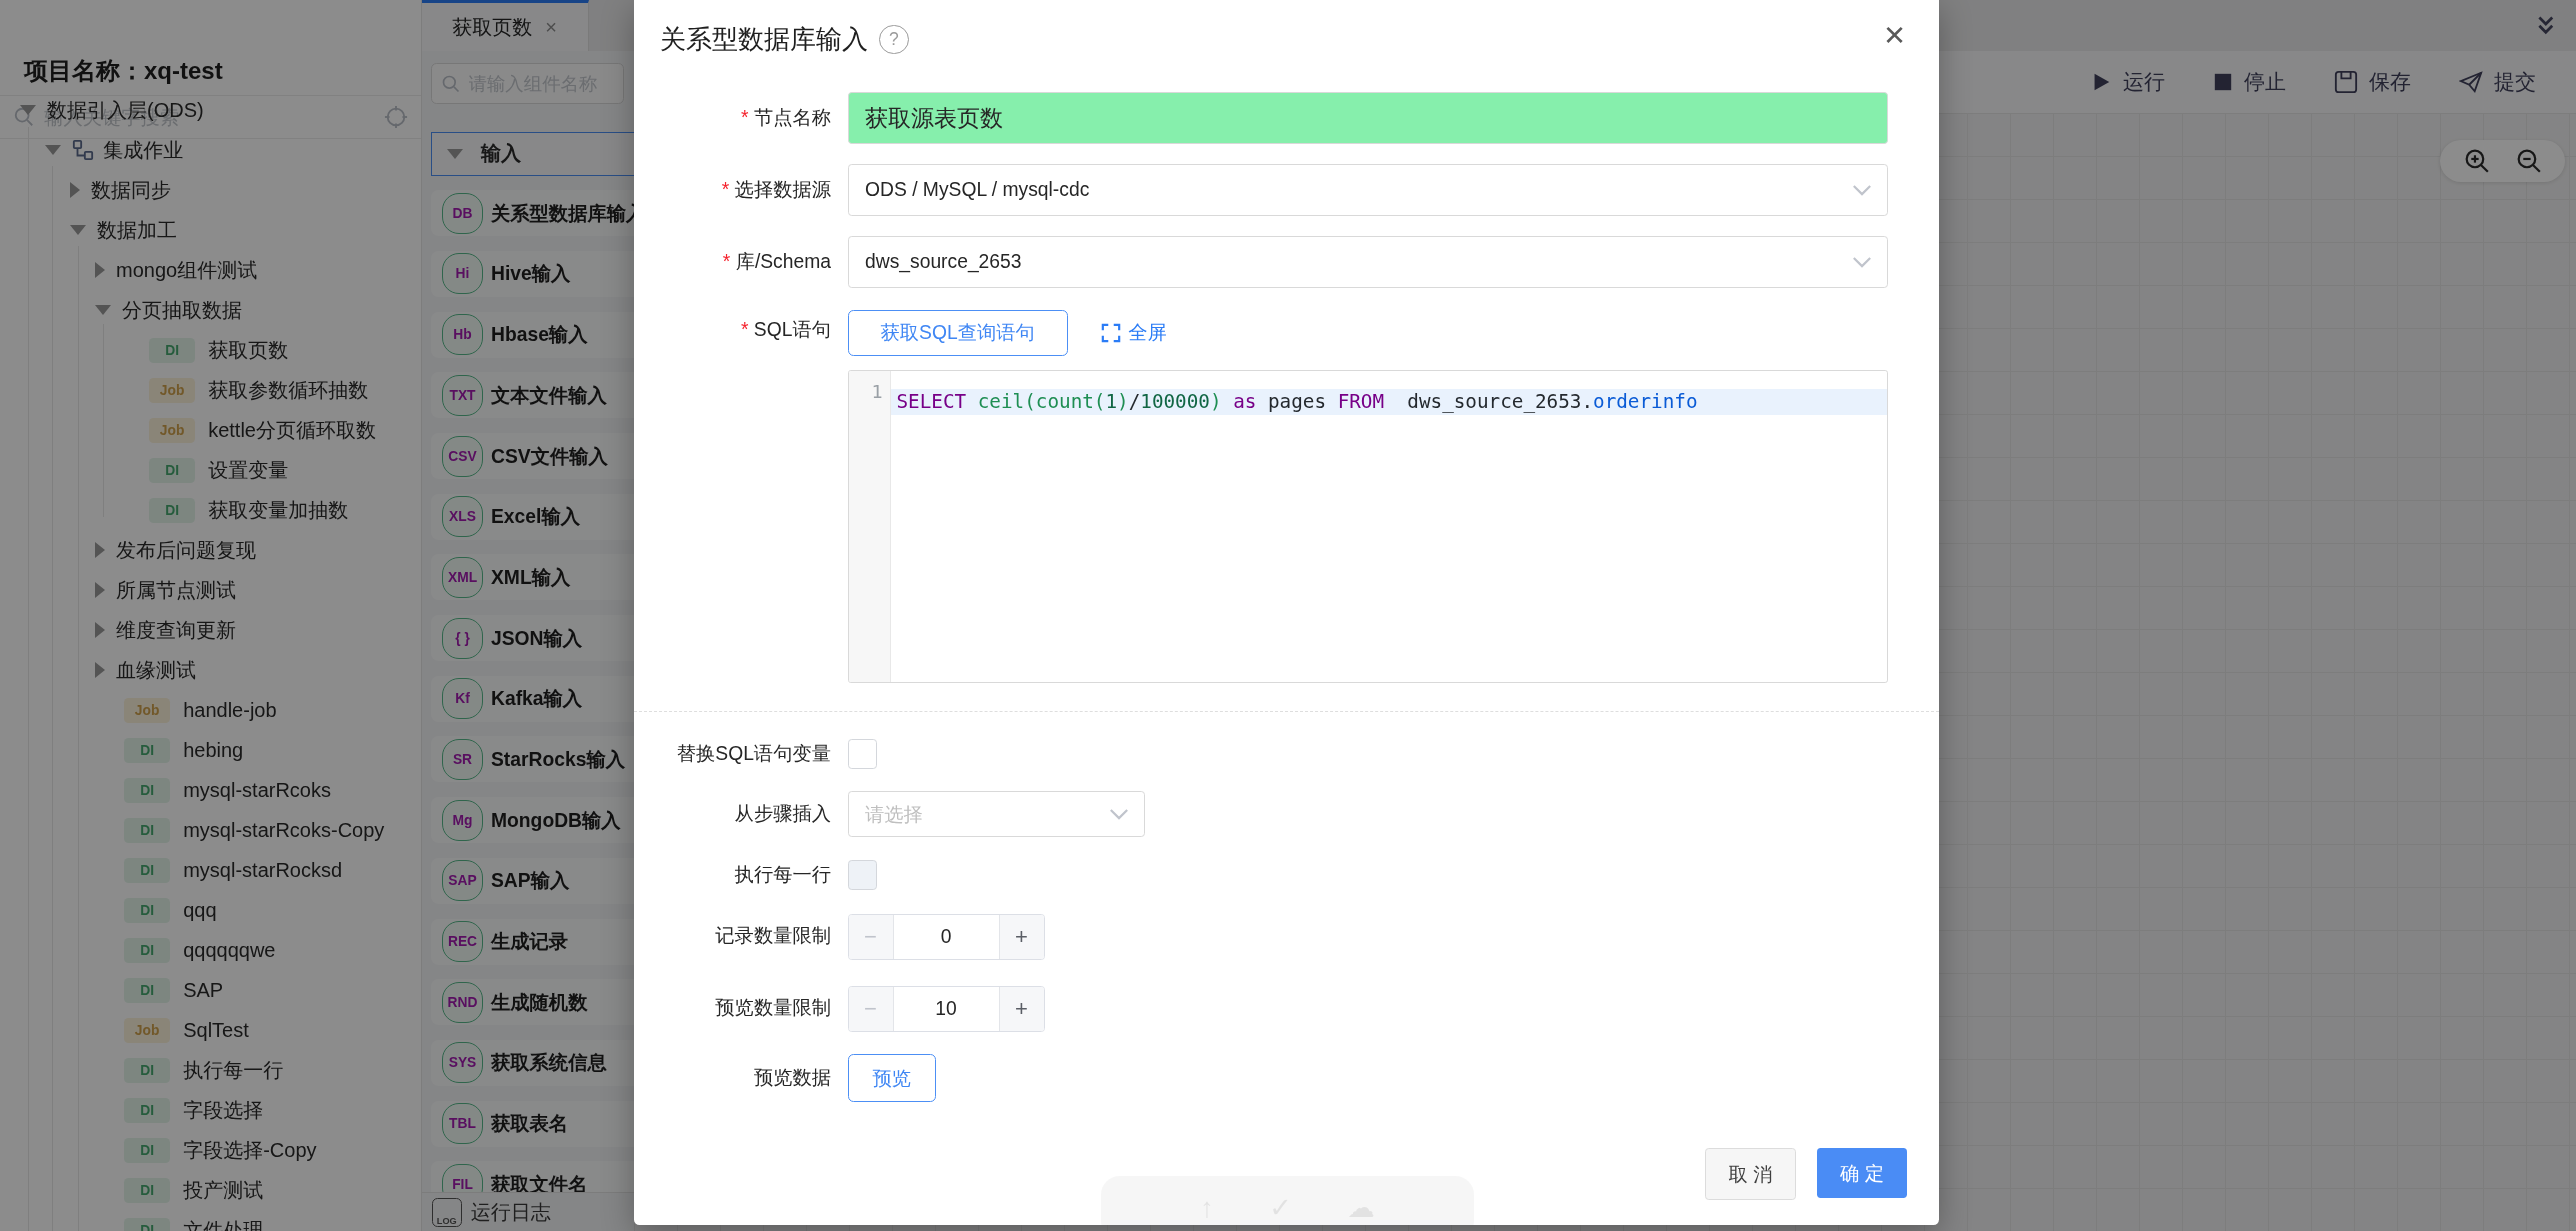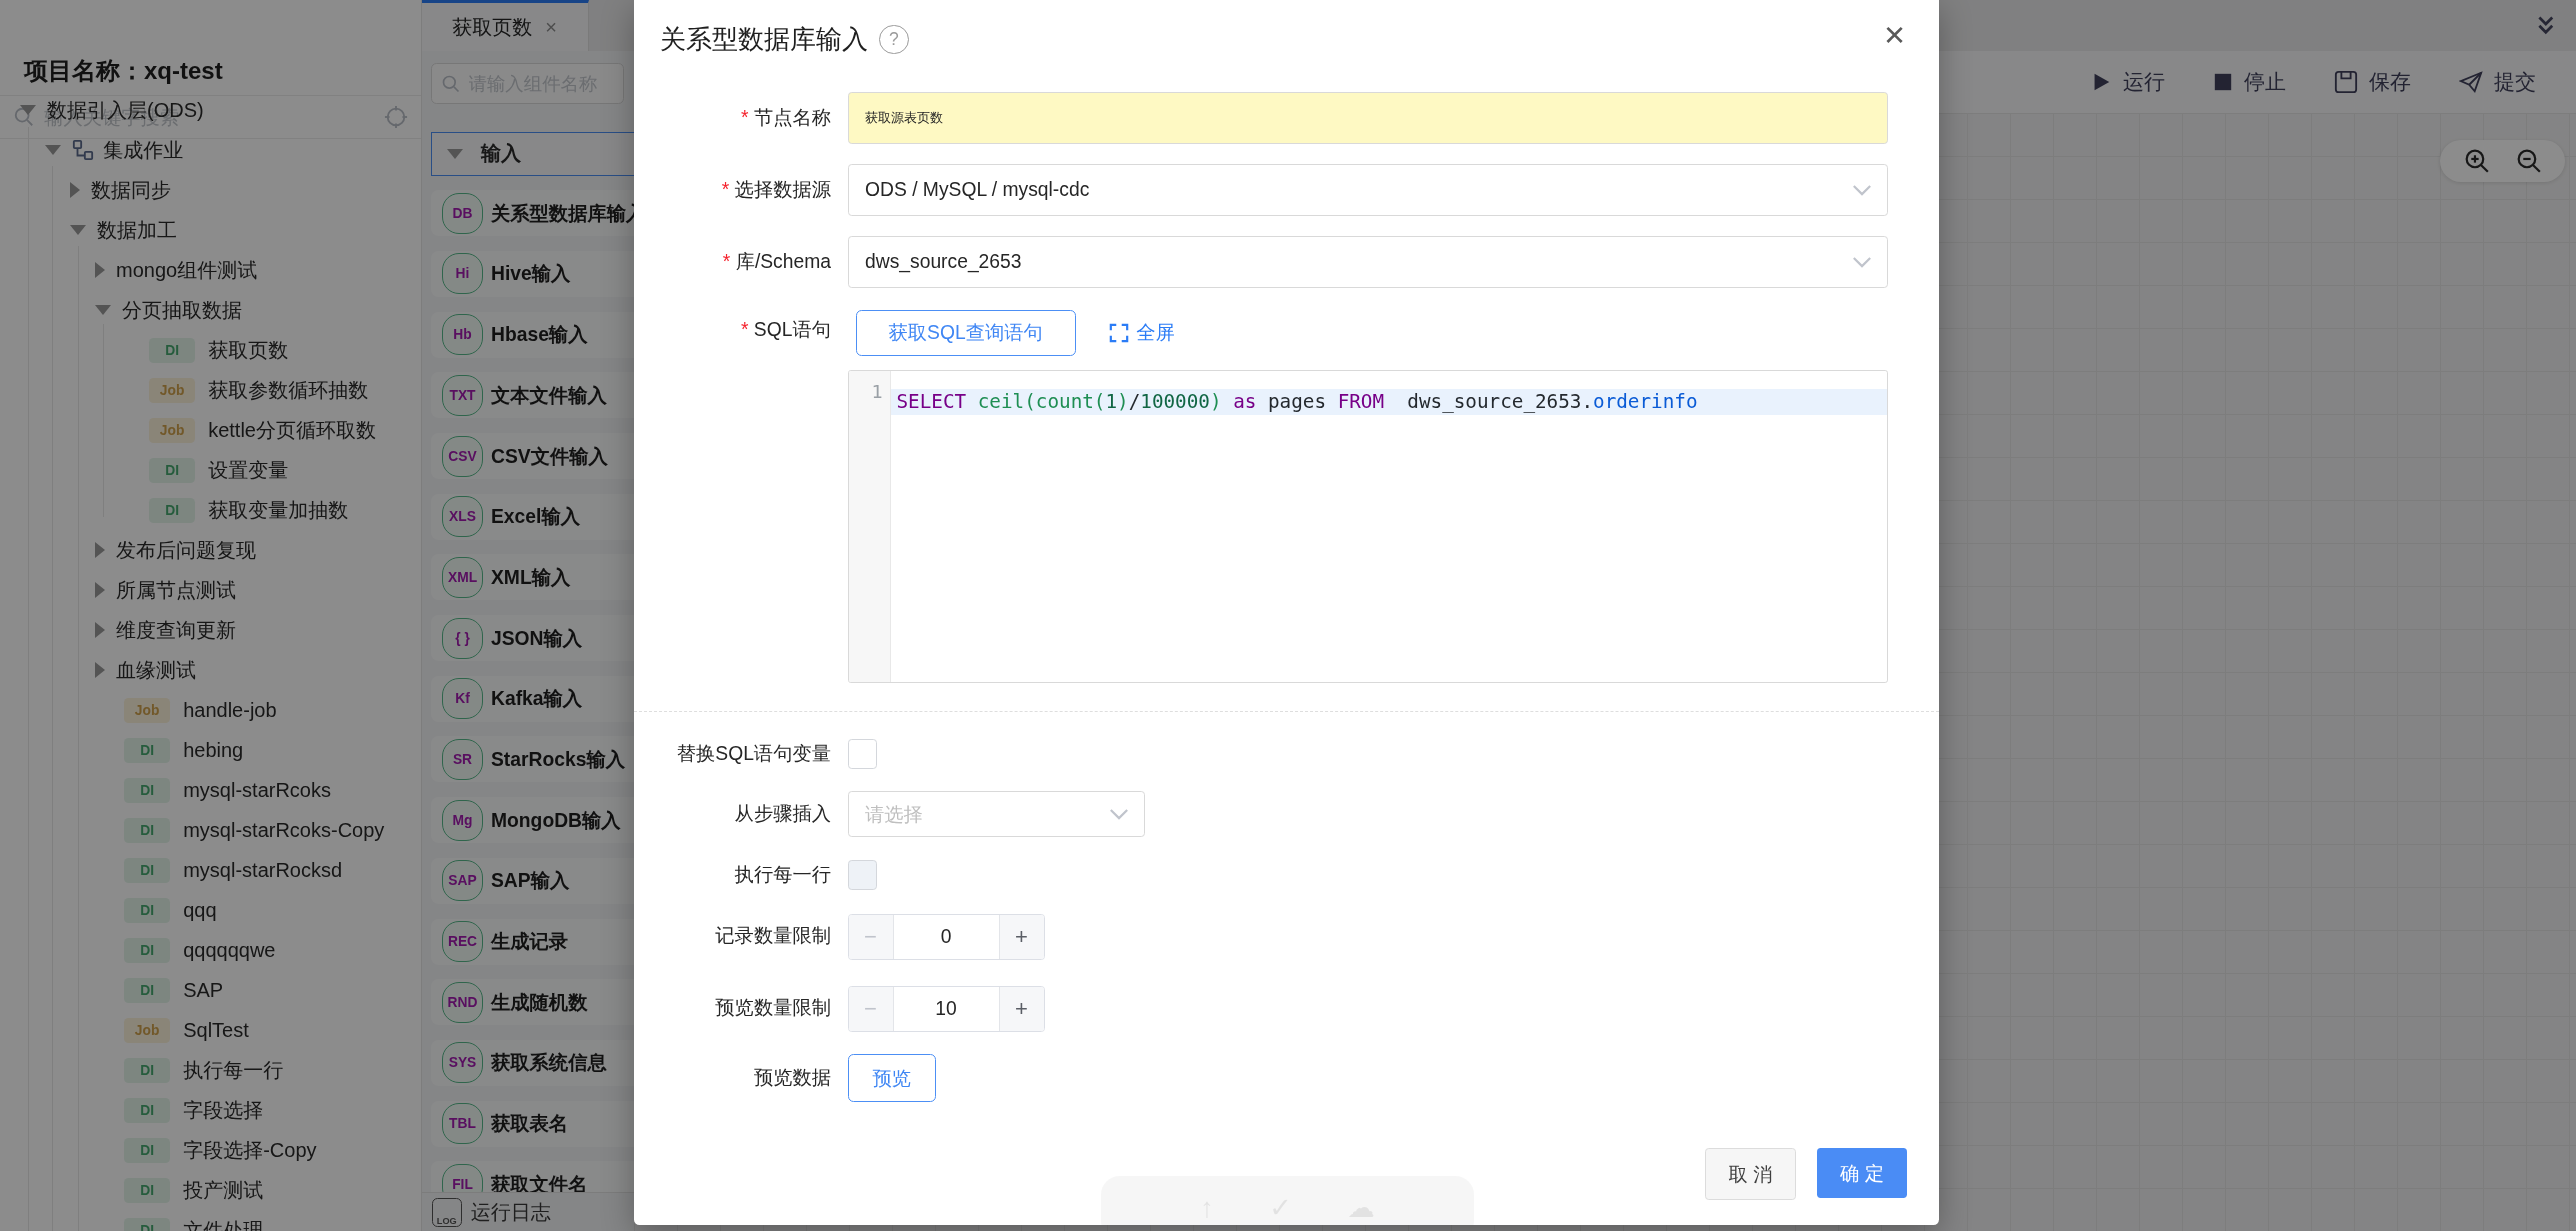--- a/index.html
+++ b/index.html
@@ -74,22 +74,22 @@
   .m-header{position:relative;padding:22px 33px 0 26px;display:flex;align-items:center;gap:11px;}
   .m-title{font-size:26px;font-weight:500;color:#1f1f1f;}
   .helpicon{width:27.6px;height:27.6px;border:1.8px solid #9a9a9a;border-radius:50%;color:#9a9a9a;
             display:flex;align-items:center;justify-content:center;font-size:17.5px;}
   .m-close{position:absolute;right:33px;top:22px;font-size:27.6px;color:#595959;line-height:27.6px;}
   .m-body{padding:35px 51px 0 26px;}
   .frow{display:flex;margin-bottom:20px;}
   .flabel{width:171px;margin-right:16.5px;text-align:right;font-size:19.3px;color:#262626;line-height:51px;flex:none;white-space:nowrap;}
   .req::before{content:"* ";color:#f5222d;}
   .fctrl{flex:1;}
-  .tinput{height:50px;border:0.9px solid #d9d9d9;border-radius:3.7px;background:#fef9c3;display:flex;align-items:center;
-          padding:0 16.5px;font-size:13px;color:#262626;}
+  .tinput{height:50px;border:0.9px solid #d9d9d9;border-radius:3.7px;background:#86efac;display:flex;align-items:center;
+          padding:0 16.5px;font-size:23px;color:#262626;}
   .tselect{position:relative;height:50px;border:0.9px solid #d9d9d9;border-radius:3.7px;background:#fff;
            display:flex;align-items:center;padding:0 40px 0 16.5px;font-size:19.3px;color:#262626;}
   .tselect .chev{position:absolute;right:14.7px;top:50%;margin-top:-6.4px;}
   .placeholder{color:#bfbfbf;}
   .sqlbtn-row{display:flex;align-items:center;gap:33px;height:46px;margin-top:1.8px;}
   .btn-outline-blue{height:44px;padding:0 32px;border:0.9px solid #4c8ff5;border-radius:5.5px;background:#fff;
                     color:#3f86f4;font-size:19.3px;display:inline-flex;align-items:center;}
   .fslink{display:inline-flex;align-items:center;gap:7.4px;color:#2b7cf6;font-size:19.3px;}
   .editor{margin:14.7px 0 0 188px;height:311px;border:0.9px solid #d9d9d9;border-radius:2.8px;background:#fff;
           display:flex;overflow:hidden;}
@@ -470,21 +470,21 @@
           <span>dws_source_2653</span>
           <span class="chev">
             <svg width="20" height="13" viewBox="0 0 22 14" fill="none" stroke="#c0c4cc" stroke-width="2.4">
                   <polyline points="2,2 11,11 20,2"></polyline>
                 </svg>
           </span>
         </div>
           </div>
       </div>
 
-      <div class="frow" style="margin-bottom:0;gap:8px;">
+      <div class="frow" style="margin-bottom:0;">
         <div class="flabel req" style="line-height:44px;">SQL语句</div>
         <div class="fctrl">
           <div class="sqlbtn-row">
             <span class="btn-outline-blue">获取SQL查询语句</span>
             <span class="fslink">
               <svg width="20" height="20" viewBox="0 0 22 22" fill="none" stroke="#2b7cf6" stroke-width="2.4">
                 <polyline points="8,2 2,2 2,8"></polyline>
                   <polyline points="14,2 20,2 20,8"></polyline>
                 <polyline points="8,20 2,20 2,14"></polyline>
                   <polyline points="14,20 20,20 20,14"></polyline>

